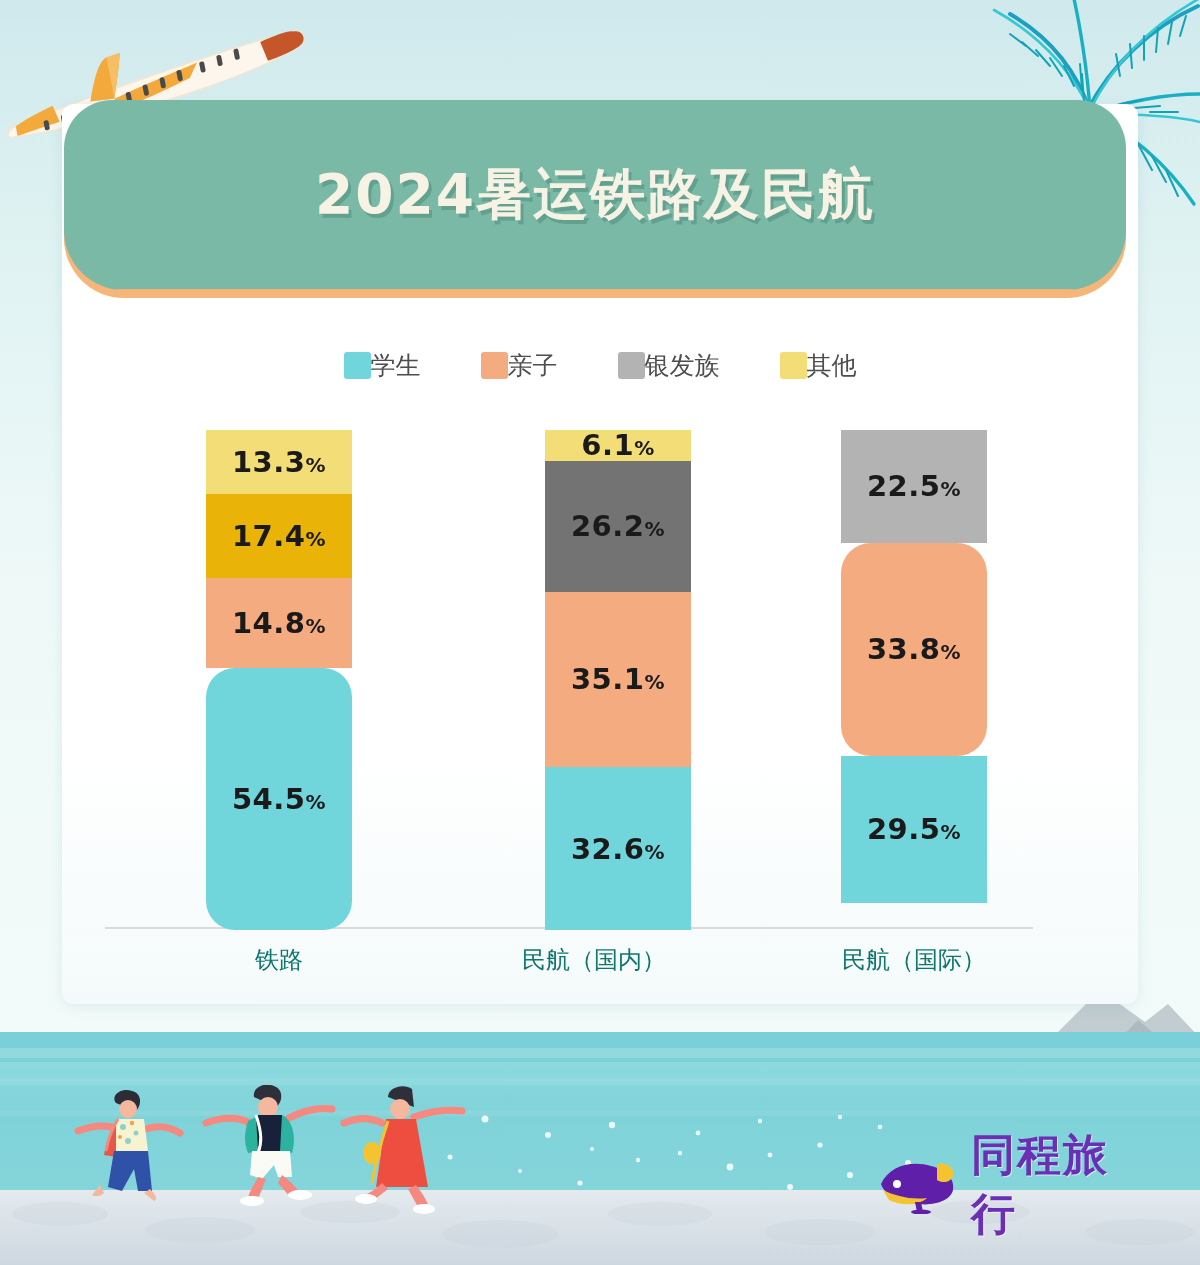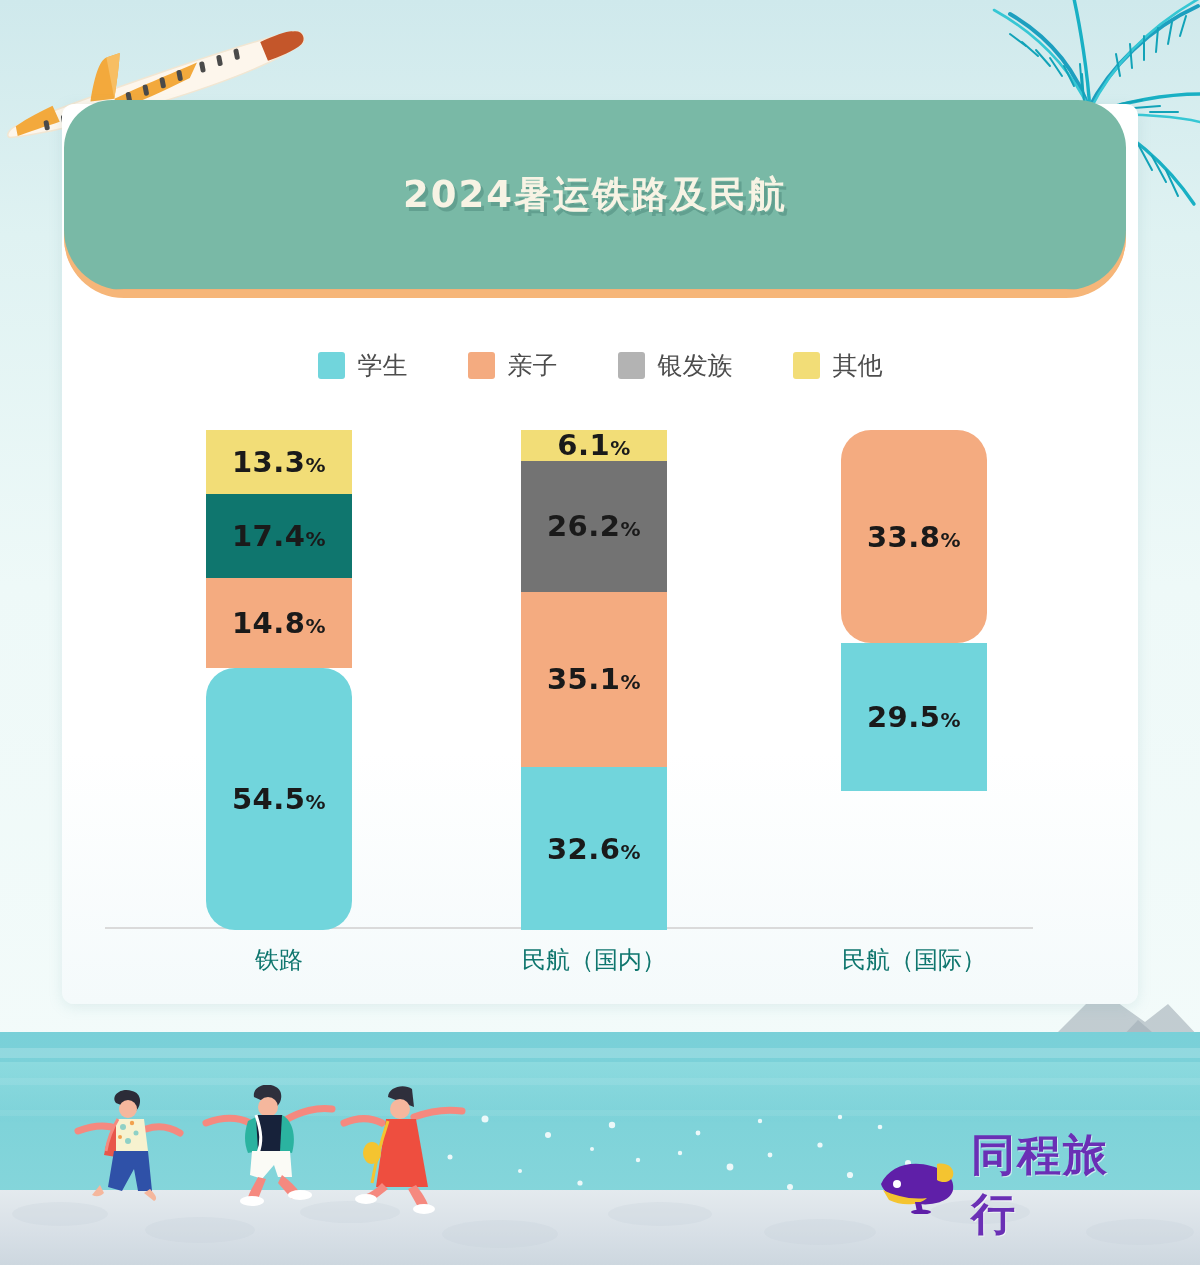--- a/index.html
+++ b/index.html
@@ -43,27 +43,27 @@
           overflow:hidden;}
   #banner:after{content:"";position:absolute;left:0;right:0;bottom:-9px;height:10px;background:#f3b176;}
   .title-wrap{position:absolute;left:0;top:0;width:100%;height:100%;
               display:flex;flex-direction:column;align-items:center;justify-content:center;gap:4px;}
   .title-line{
     font-family:"DejaVu Sans","Liberation Sans",sans-serif;
     font-weight:bold;font-size:57px;letter-spacing:2px;color:#f7f3e4;
     text-shadow:3px 4px 0 rgba(80,140,125,.55);
     line-height:1.08;white-space:nowrap;
   }
-  .title-line.l1{font-size:37px;}
+  .title-line.l1{font-size:55px;}
   .title-line.l2{font-size:58px;}
 
   
   #legend{position:absolute;left:62px;top:341px;width:1076px;height:48px;
           display:flex;align-items:center;justify-content:center;gap:60px;}
-  .leg{display:flex;align-items:center;gap:13px;}
+  .leg{display:flex;align-items:center;}
   .leg .sw{width:27px;height:27px;border-radius:3px;display:block;}
   .leg .lb{font-size:25px;color:#4d4d4d;font-family:"DejaVu Sans","Liberation Sans",sans-serif;}
 
   
   #plot{position:absolute;left:105px;top:430px;width:990px;height:500px;}
   .axis{position:absolute;left:105px;top:927px;width:928px;height:2px;background:#dadada;}
   .bar{position:absolute;bottom:0;width:146px;display:flex;flex-direction:column;}
   .seg{position:relative;display:flex;align-items:center;justify-content:center;}
   .seg .val{
     font-family:"DejaVu Sans","Liberation Sans",sans-serif;
@@ -256,45 +256,48 @@
   </div>
 </div>
 
 <div class="axis"></div>
 <div id="plot">
 
 <div class="bar" style="left: 101px; height: 500px;">
       <div class="seg" style="background: rgb(242, 221, 119); height: 66.5px;">
         <span class="val"><span class="num">13.3</span><span class="pct">%</span></span>
       </div>
-      <div class="seg" style="background: #0f766e; height: 87px;">
+      <div class="seg" style="background: #eab308; height: 87px;">
         <span class="val"><span class="num">17.4</span><span class="pct">%</span></span>
       </div>
       <div class="seg" style="background: rgb(244, 171, 128); height: 94px;">
         <span class="val"><span class="num">14.8</span><span class="pct">%</span></span>
       </div>
       <div class="seg" style="background: rgb(113, 213, 220); height: 272.5px; border-radius: 29px;">
         <span class="val"><span class="num">54.5</span><span class="pct">%</span></span>
       </div>
     </div>
-    <div class="bar" style="left: 416px; height: 500px;">
+    <div class="bar" style="left: 440px; height: 500px;">
       <div class="seg" style="background: rgb(242, 221, 119); height: 30.5px;">
         <span class="val"><span class="num">6.1</span><span class="pct">%</span></span>
       </div>
       <div class="seg" style="background: #737373; height: 131px;">
         <span class="val"><span class="num">26.2</span><span class="pct">%</span></span>
       </div>
       <div class="seg" style="background: rgb(244, 171, 128); height: 175.5px;">
         <span class="val"><span class="num">35.1</span><span class="pct">%</span></span>
       </div>
       <div class="seg" style="background: rgb(113, 213, 220); height: 163px;">
         <span class="val"><span class="num">32.6</span><span class="pct">%</span></span>
       </div>
     </div>
     <div class="bar" style="left: 736px; height: 500px;">
+      <div class="seg" style="background: rgb(179, 179, 179); height: 112.5px;">
+        <span class="val"><span class="num">22.5</span><span class="pct">%</span></span>
+      </div>
       <div class="seg" style="background: rgb(244, 171, 128); height: 213px; border-radius: 30px;">
         <span class="val"><span class="num">33.8</span><span class="pct">%</span></span>
       </div>
       <div class="seg" style="background: rgb(113, 213, 220); height: 147.5px;">
         <span class="val"><span class="num">29.5</span><span class="pct">%</span></span>
       </div>
     </div>
   </div>
 
 <svg id="people" viewBox="0 0 420 140">

